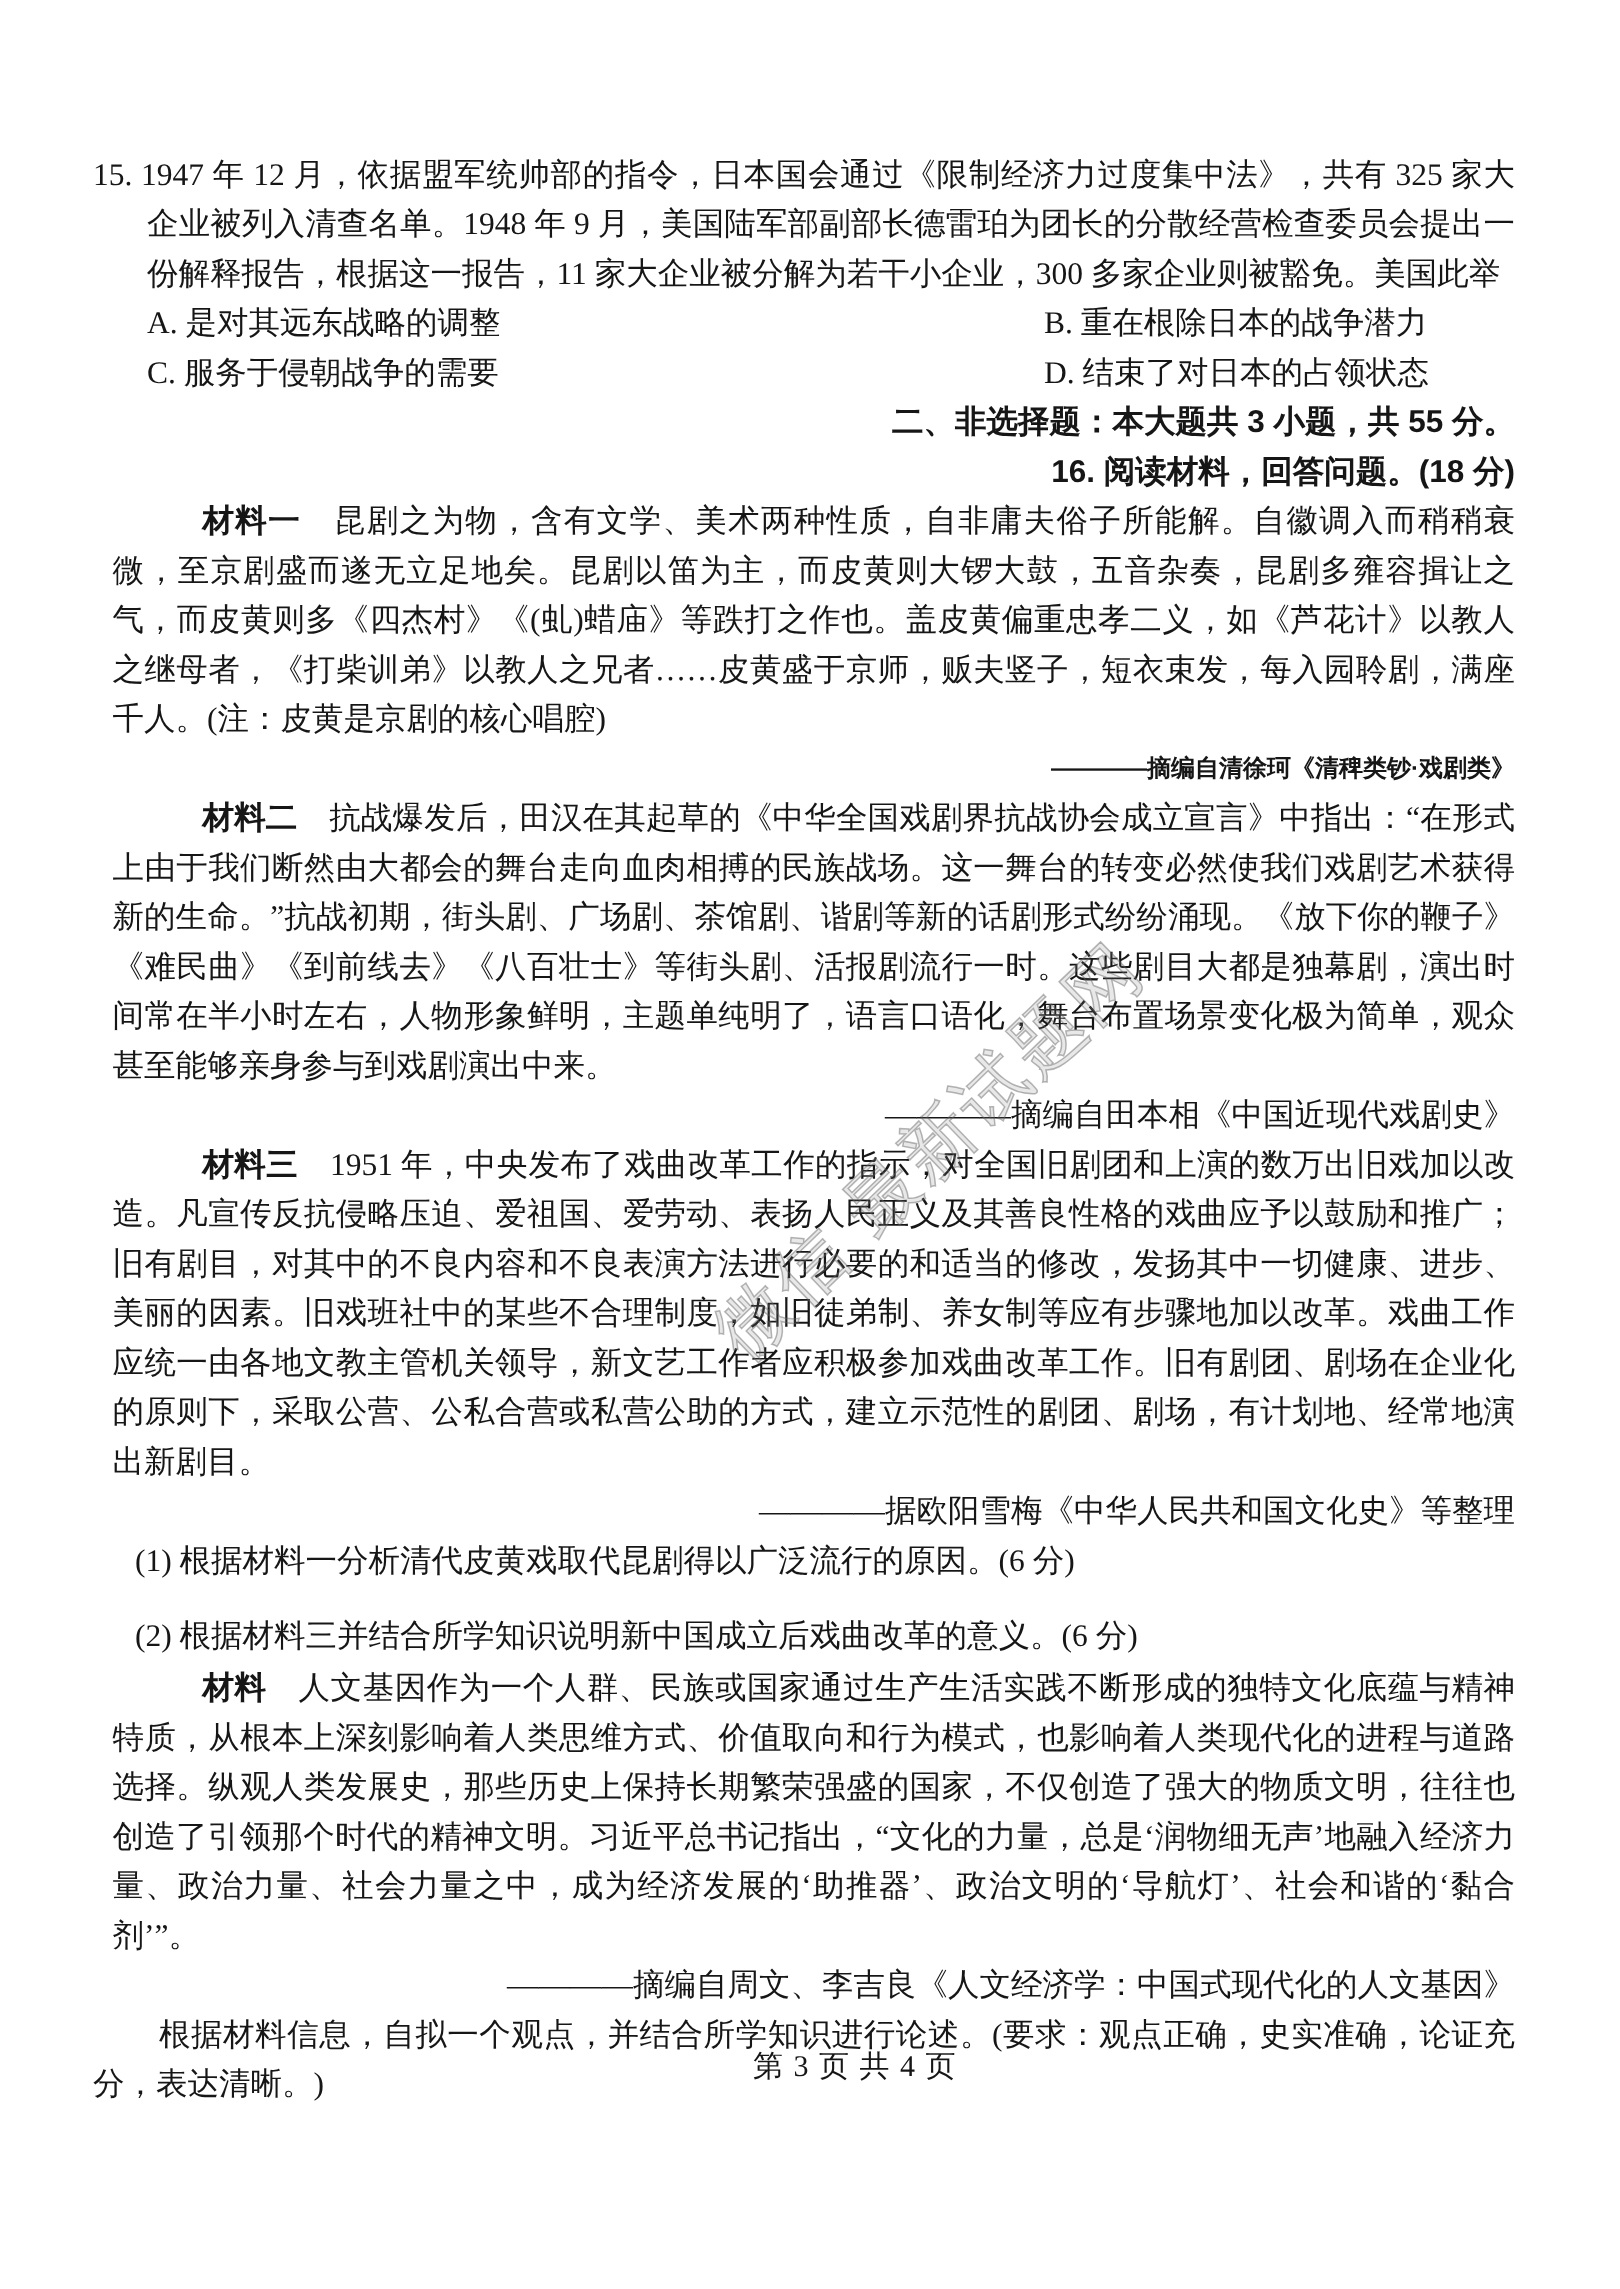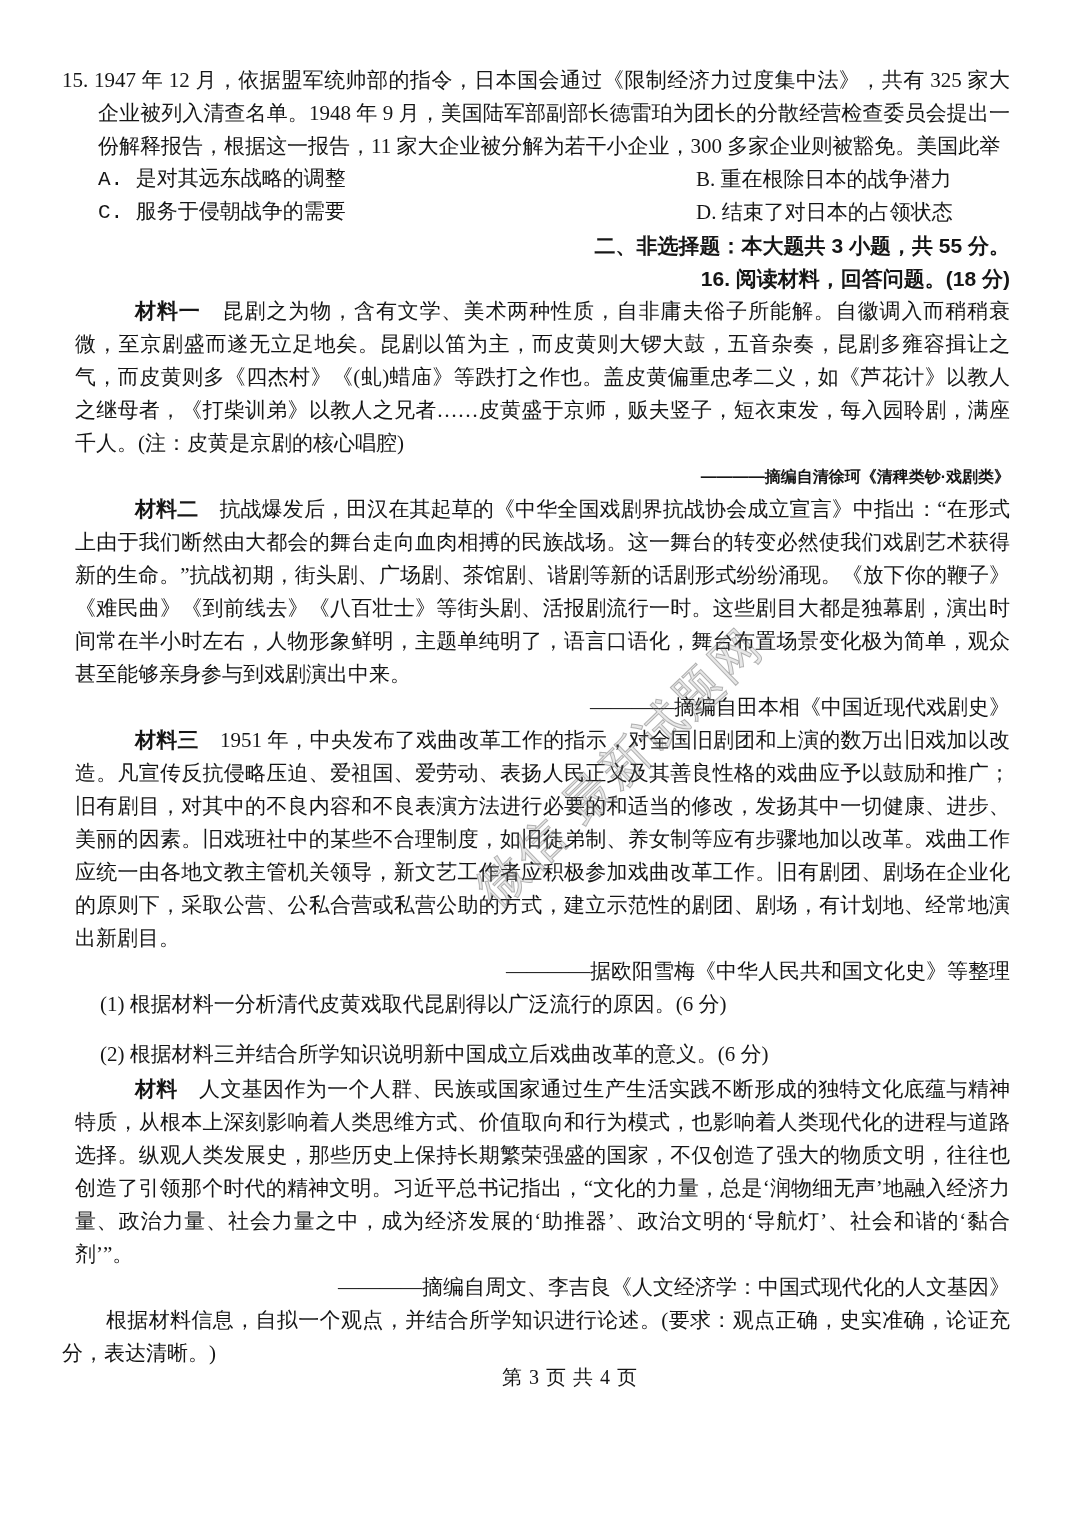--- a/index.html
+++ b/index.html
@@ -9,45 +9,45 @@
     background: #ffffff;
     color: #161616;
     font-family: "Liberation Serif", "DejaVu Serif", serif;
     position: relative;
     overflow: hidden;
   }
   .page {
     position: absolute;
     inset: 0;
     box-sizing: border-box;
-    padding: 64px 70px 0 62px;
+    padding: 100px 70px 0 62px;
     font-size: 21px;
     line-height: 33px;
     text-align: justify;
   }
   p { margin: 0; }
   .hei {
     font-family: "Liberation Sans", "DejaVu Sans", sans-serif;
     font-weight: bold;
   }
   
   .q15-stem { padding-left: 36px; text-indent: -36px; }
   .options { padding-left: 36px; margin-top: 0; }
   .opt-row { display: flex; }
-  .opt-left { width: 598px; font-family: Liberation Mono, monospace; }
+  .opt-left { width: 598px; }
   .opt-right { flex: 1; }
   
   .section-title, .q16-header { text-align: right; }
   
   .material { margin-left: 13px; text-indent: 60px; }
   .mat-label { font-weight: bold; }
   .attribution { text-align: right; }
   .attribution.hei { font-size: 16px; }
   
-  .subq { margin: 0 0 17px 38px; }
+  .subq { margin: 0 0 17px 28px; }
   .subq-last { margin-bottom: 2px; }
   
   .q17-header { margin-top: 2px; }
   .closing { text-indent: 44px; }
   
   .footer {
     position: absolute;
     left: 0;
     top: 1364px;
     width: 100%;

